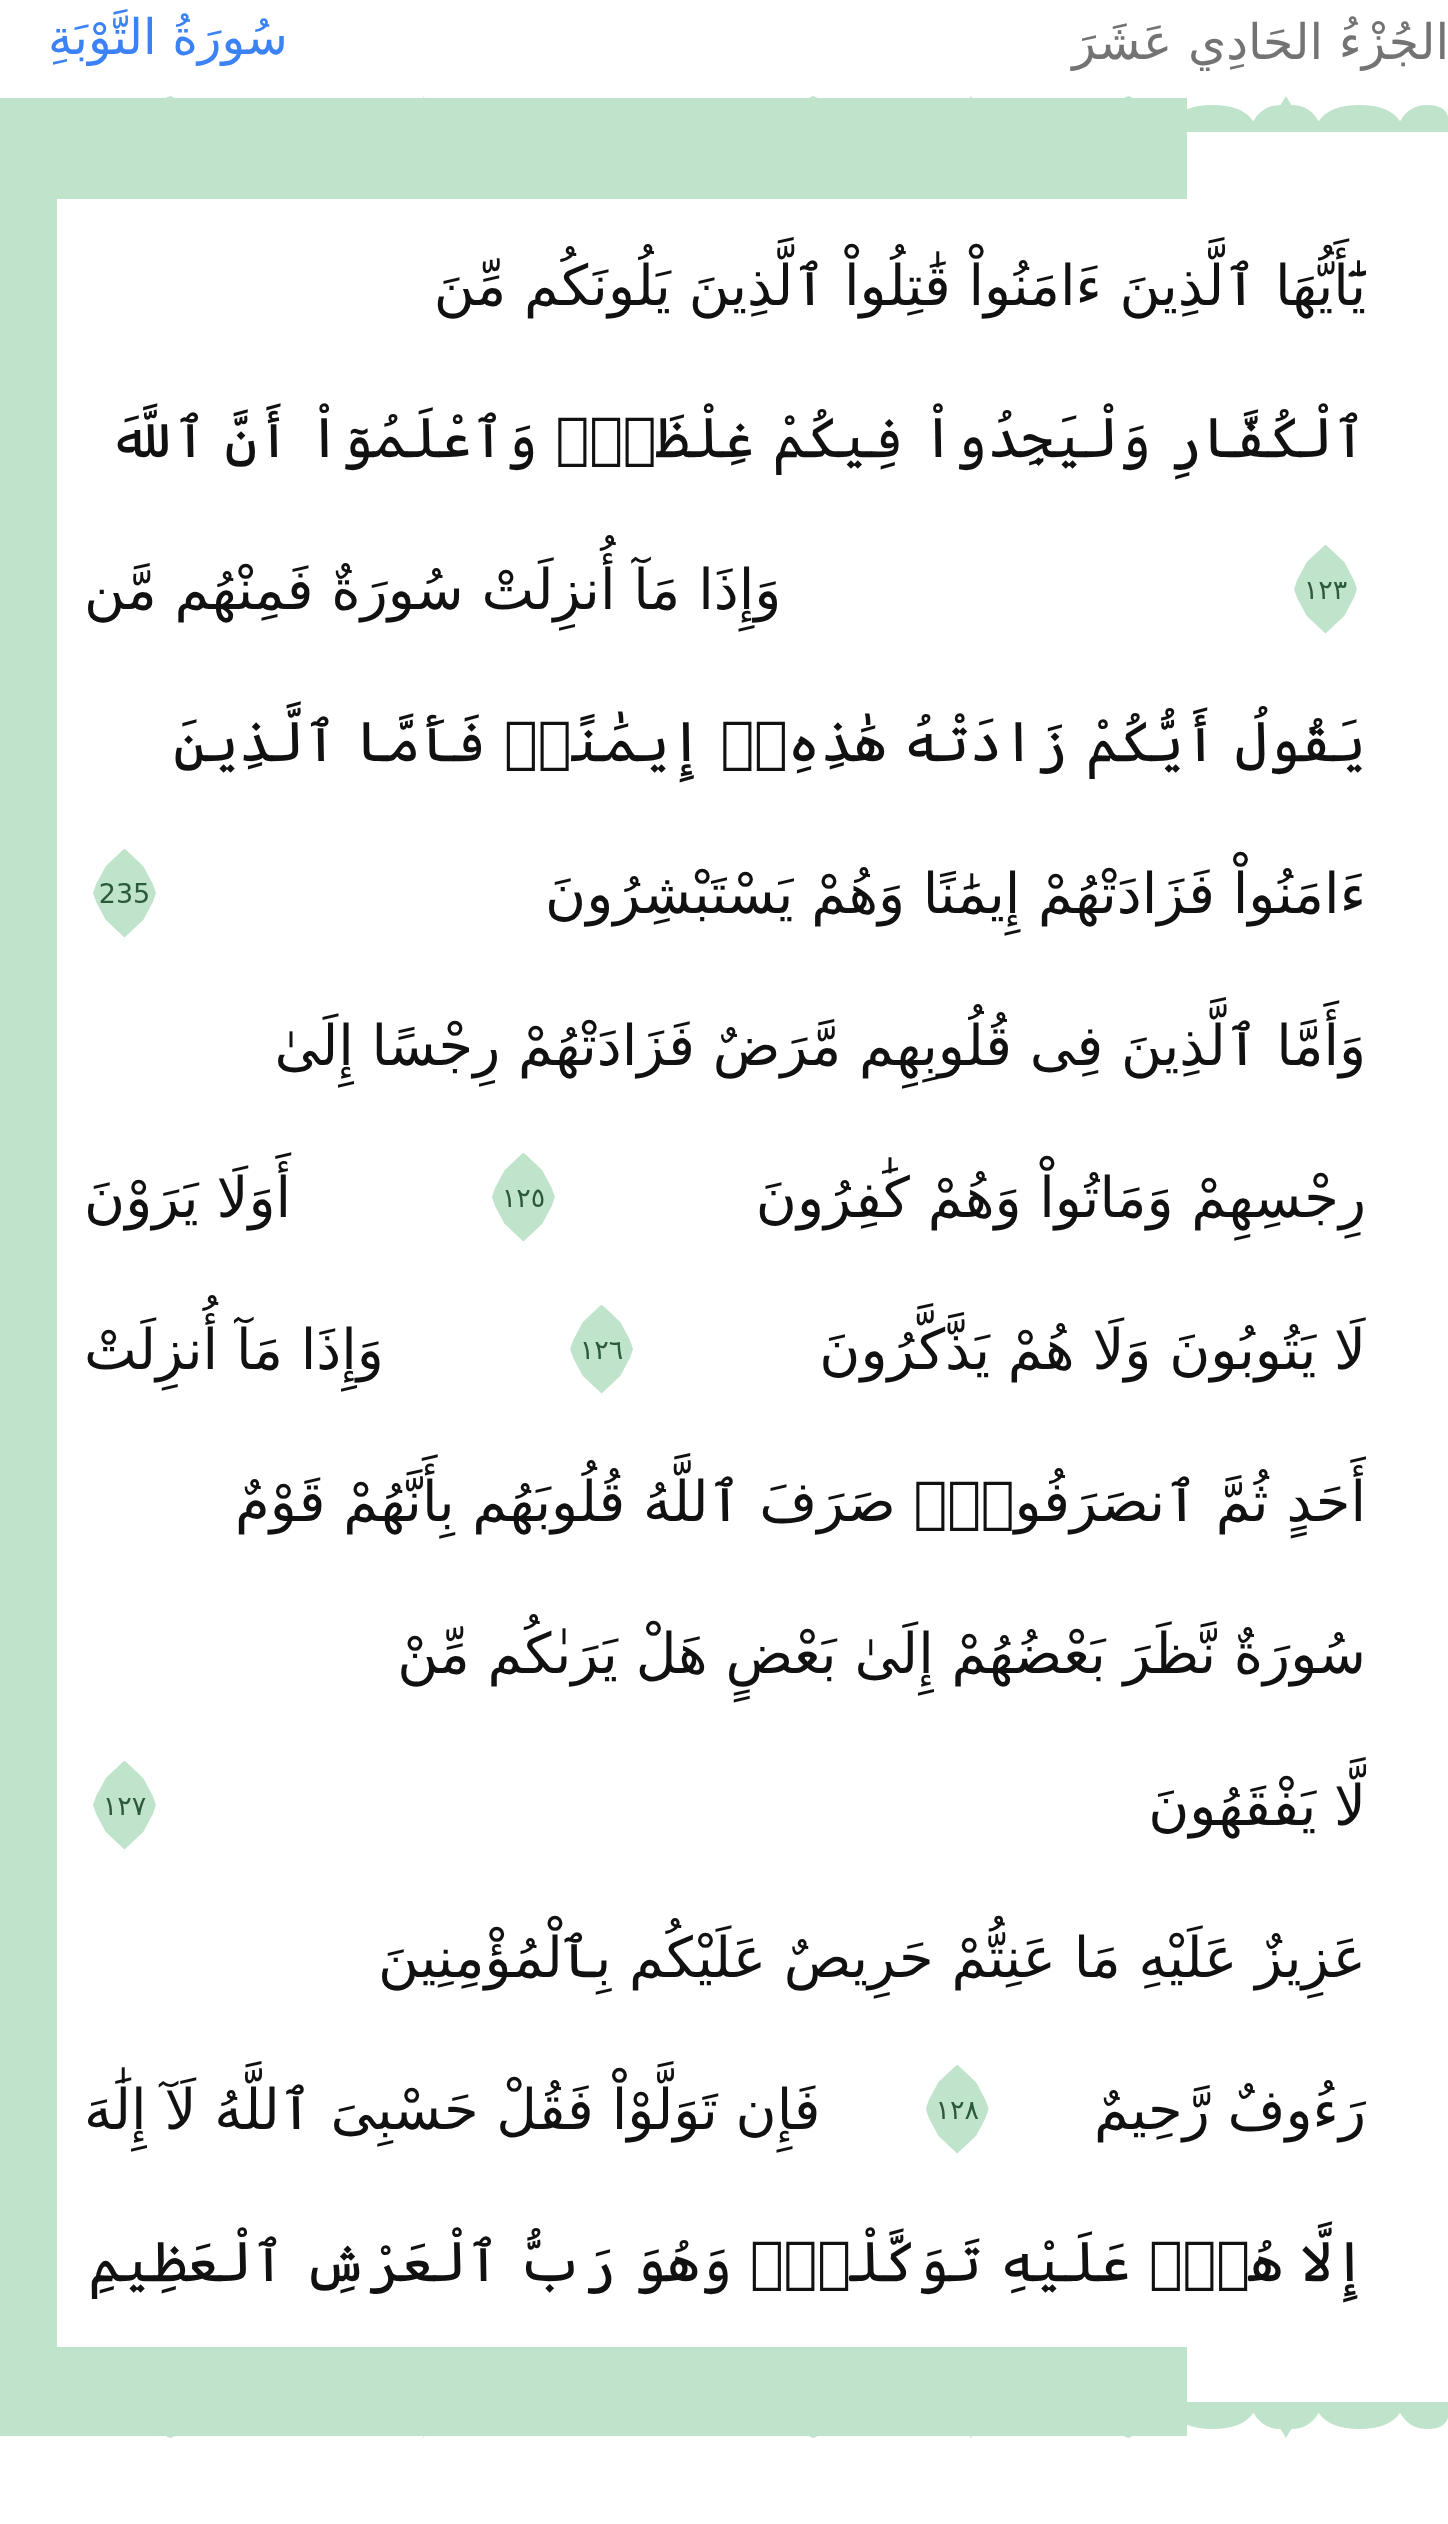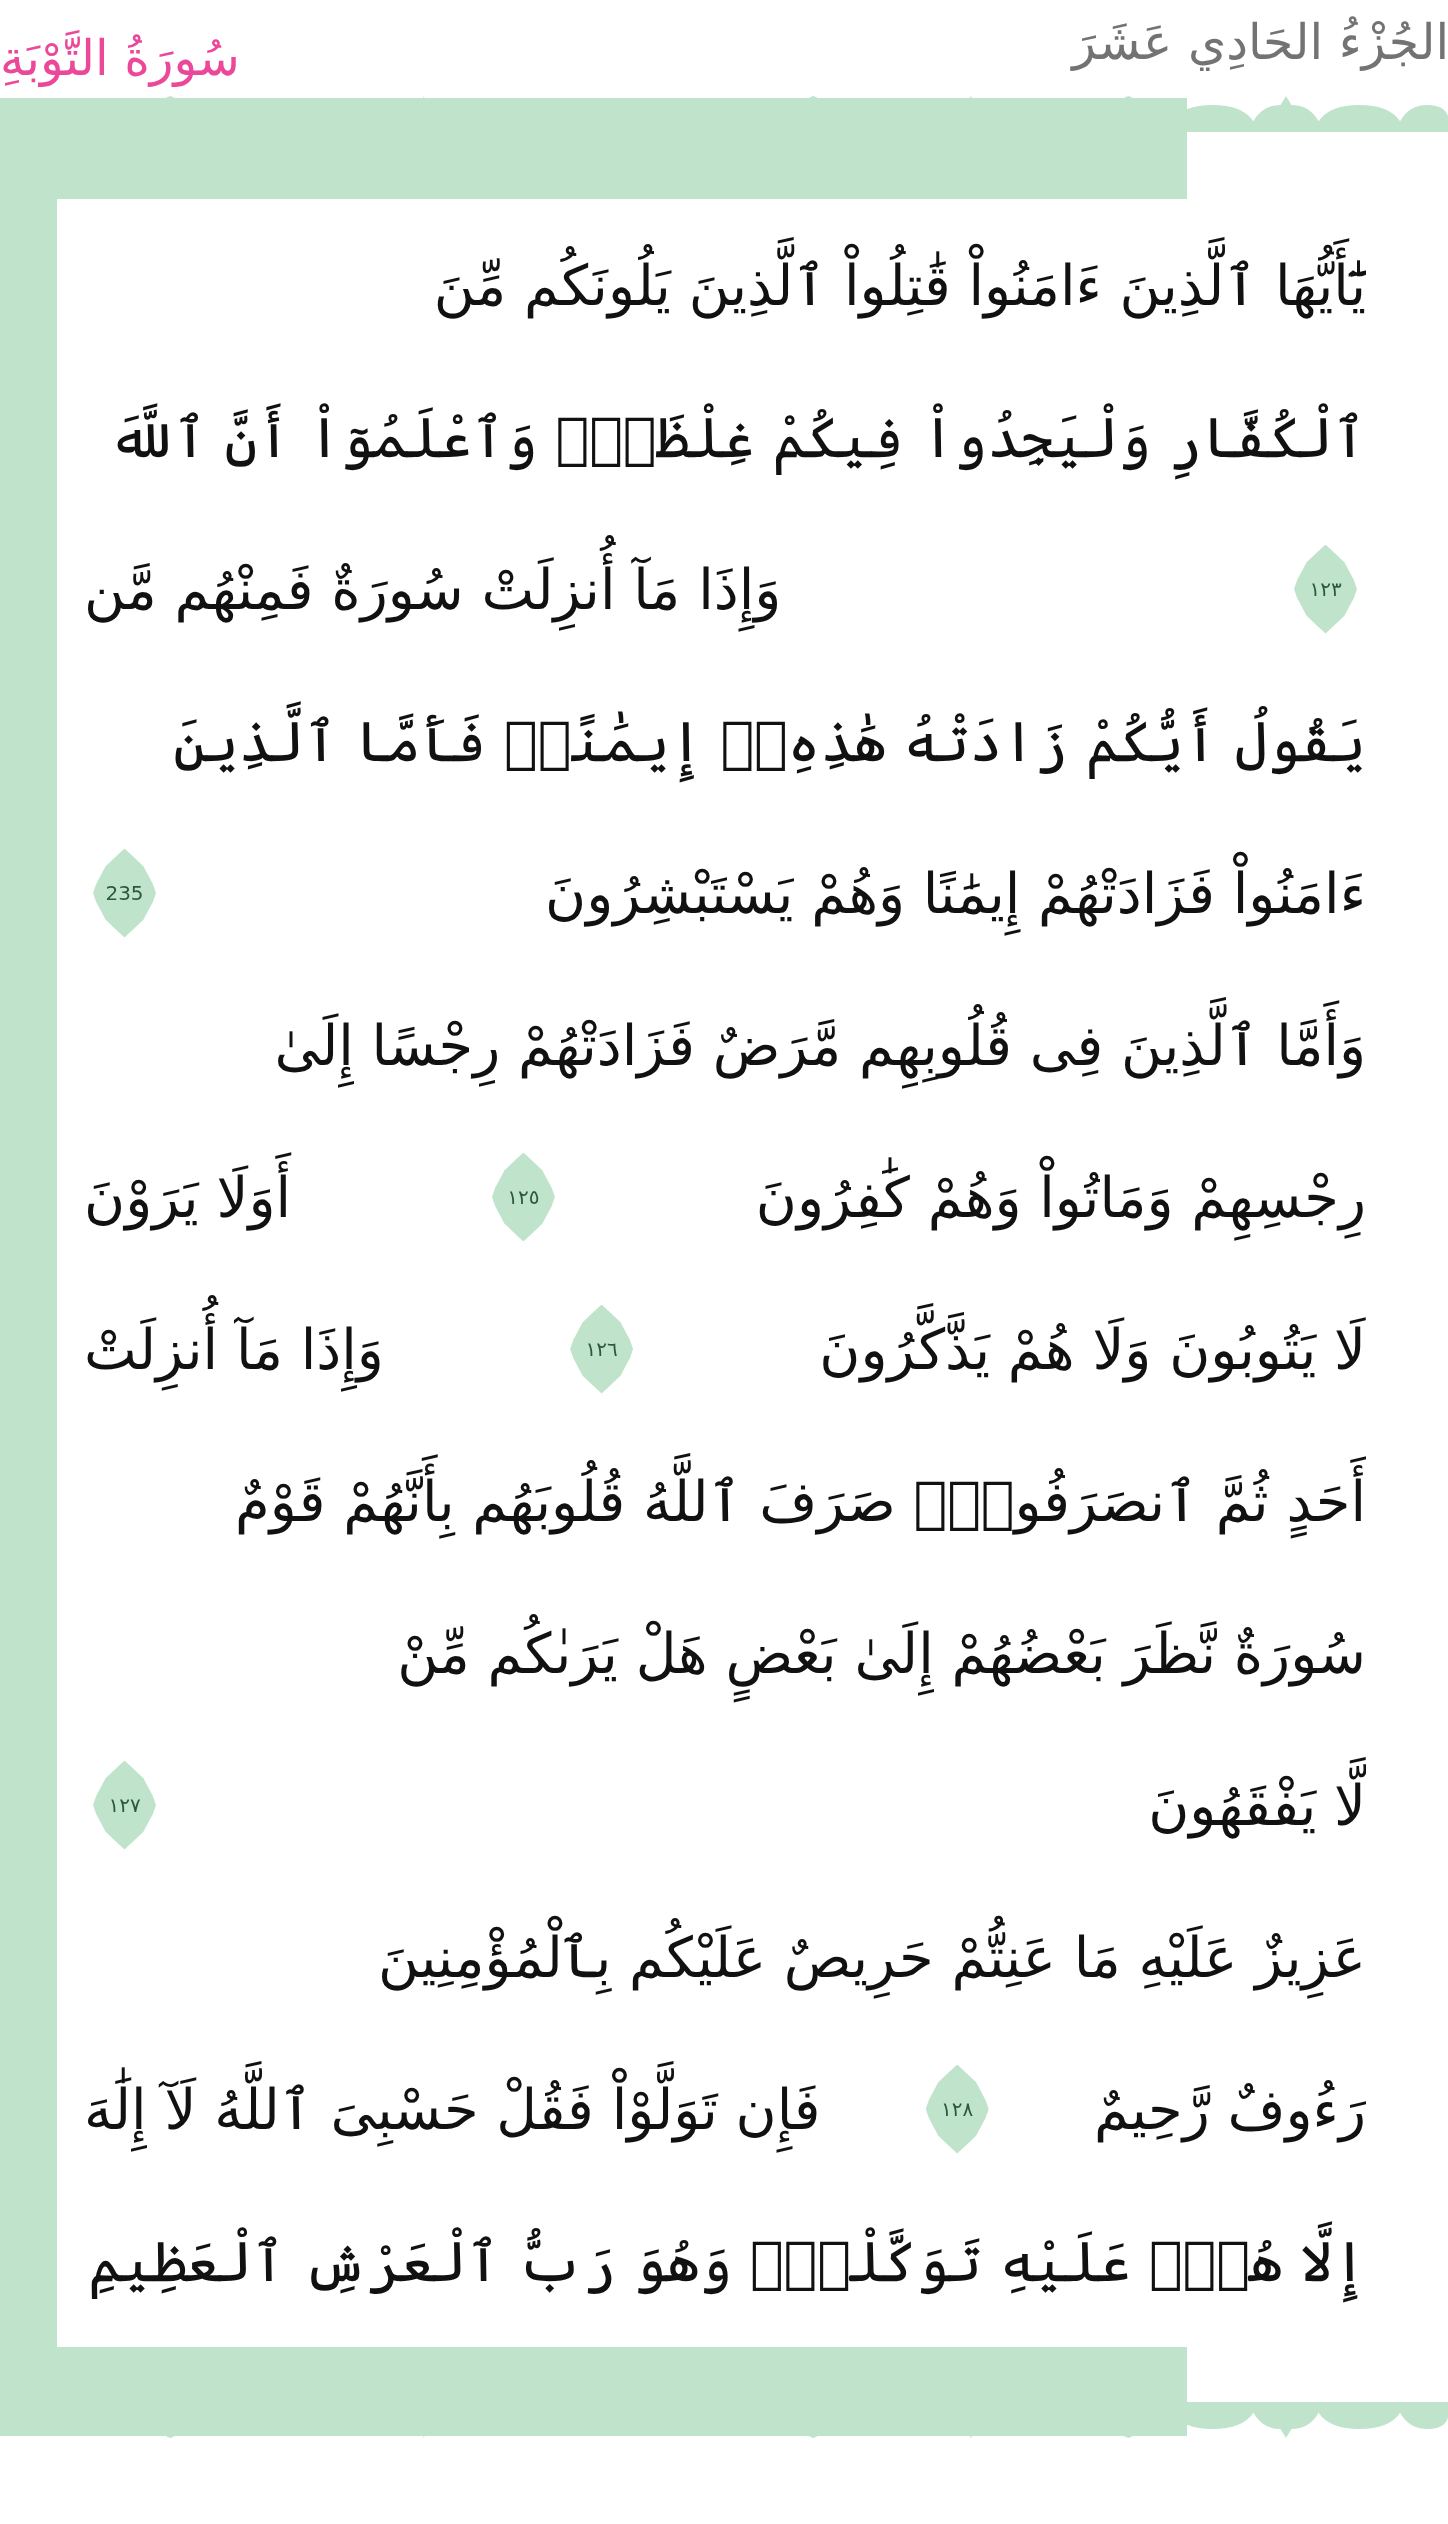--- a/index.html
+++ b/index.html
@@ -28,27 +28,28 @@
       font-family: "DejaVu Serif", serif;
       font-size: 49px;
       line-height: 72px;
       color: #737373;
       direction: rtl;
       white-space: nowrap;
     }
     .header-surah {
       position: absolute;
       left: 0;
-      top: 23px;
+      top: 2px;
       font-family: "DejaVu Serif", serif;
       font-size: 49px;
       line-height: 72px;
-      color: #ec4899;
+      color: #3b82f6;
       direction: rtl;
       white-space: nowrap;
+      padding-left: 48px;
     }
     .frame {
       position: absolute;
       left: 0;
       top: 98px;
       width: 1187px;
       height: 2338px;
       background: #c0e3cb;
     }
     .scallop-top, .scallop-bottom {
@@ -99,21 +100,21 @@
       display: inline-flex;
       align-items: center;
       justify-content: center;
       width: 63px;
       height: 89px;
       margin: 0 9px;
       background: #c0e3cb;
       border-radius: 50% / 50%;
       clip-path: polygon(50% 0%, 62% 8%, 80% 20%, 95% 40%, 100% 50%, 95% 60%, 80% 80%, 62% 92%, 50% 100%, 38% 92%, 20% 80%, 5% 60%, 0% 50%, 5% 40%, 20% 20%, 38% 8%);
       font-family: "DejaVu Sans", sans-serif;
-      font-size: 20px;
+      font-size: 27px;
       color: #2b5a3a;
       flex: 0 0 auto;
     }
     .page-number {
       position: absolute;
       left: 0;
       width: 1188px;
       top: 2472px;
       text-align: center;
       font-family: "DejaVu Serif", serif;

